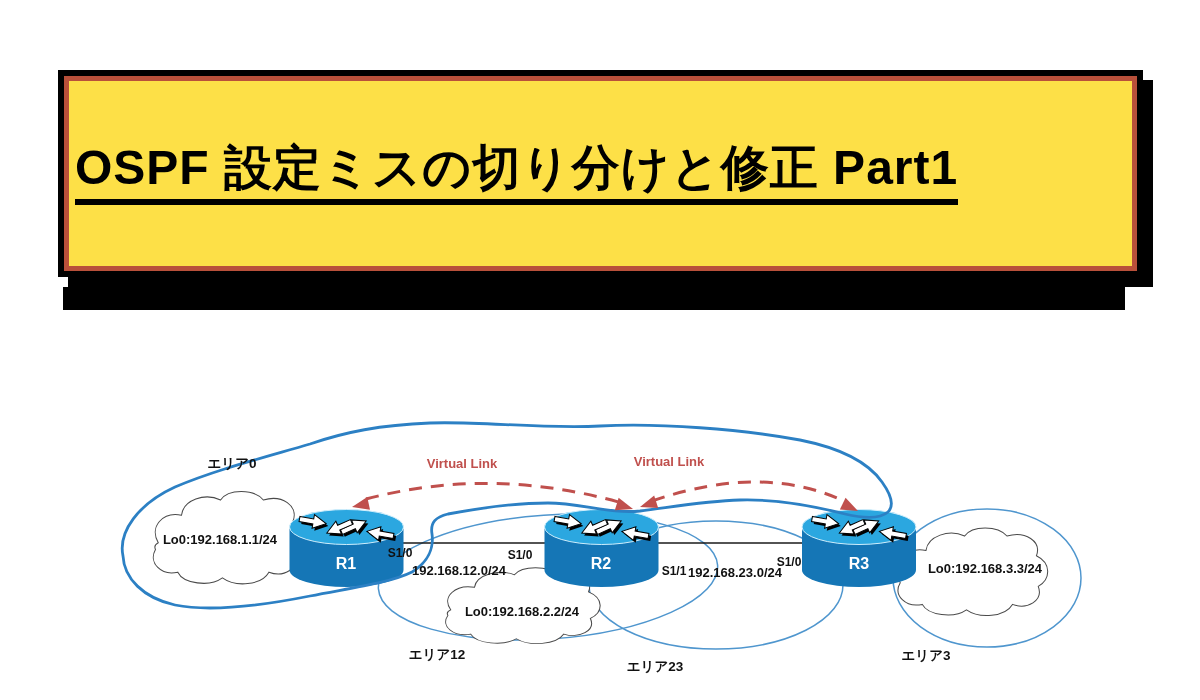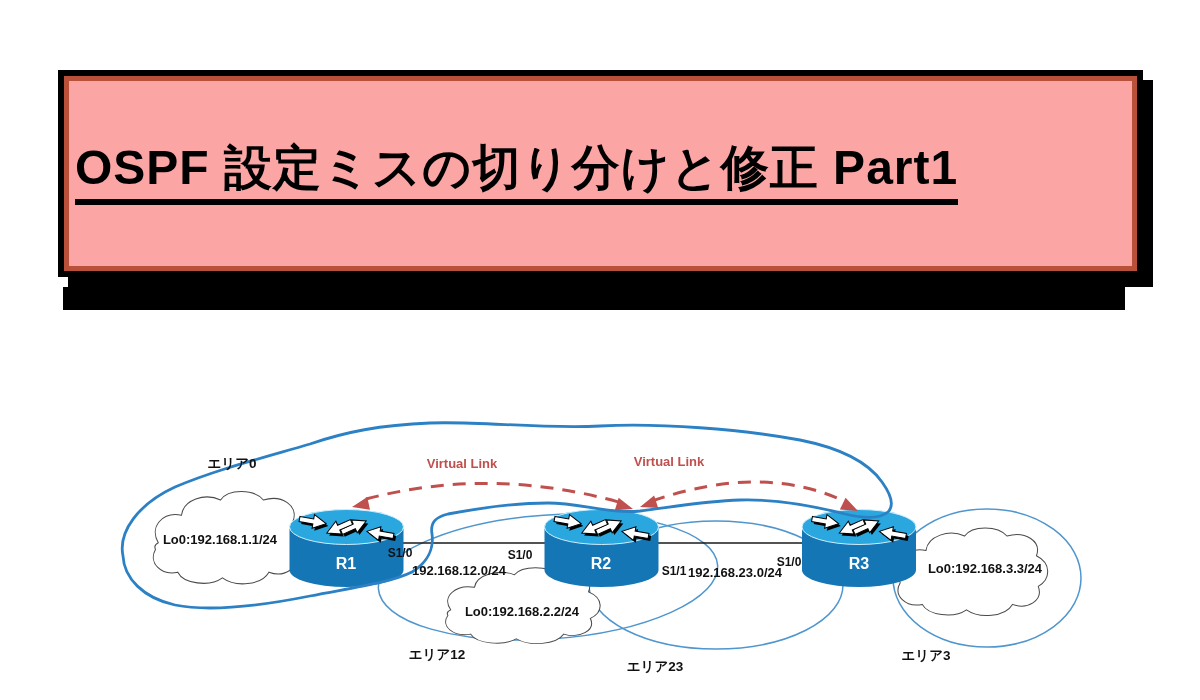--- a/index.html
+++ b/index.html
@@ -1,19 +1,19 @@
 <!DOCTYPE html>
 <html><head>
 <meta charset="utf-8">
 <style>
   html,body{margin:0;padding:0;background:#fff;}
   .page{position:relative;width:1200px;height:700px;background:#fff;overflow:hidden;
         font-family:"Liberation Sans","DejaVu Sans",sans-serif;}
   .title-box{position:absolute;left:58px;top:70px;width:1085px;height:207px;
-             border:6px solid #000;background:#fca5a5;box-shadow:10px 10px 0 #000;box-sizing:border-box;}
+             border:6px solid #000;background:#fde047;box-shadow:10px 10px 0 #000;box-sizing:border-box;}
   .title-inner{width:100%;height:100%;border:5px solid #b9503a;box-sizing:border-box;
                display:flex;align-items:center;padding-left:6px;}
   .title-text{font-size:48px;font-weight:700;color:#000;white-space:nowrap;
               letter-spacing:1px;border-bottom:6px solid #000;padding-bottom:4px;line-height:1.1;}
   .black-bar{position:absolute;left:63px;top:287px;width:1062px;height:23px;background:#000;}
   svg.diagram{position:absolute;left:0;top:0;}
   .a0{fill:none;stroke:#2c80c4;stroke-width:2.8;stroke-linejoin:round;}
   .aell{fill:none;stroke:#4f96ce;stroke-width:1.5;}
   .cloud{fill:#fff;stroke:#4a4a4a;stroke-width:1.1;}
   .link{stroke:#1a1a1a;stroke-width:1.6;}

